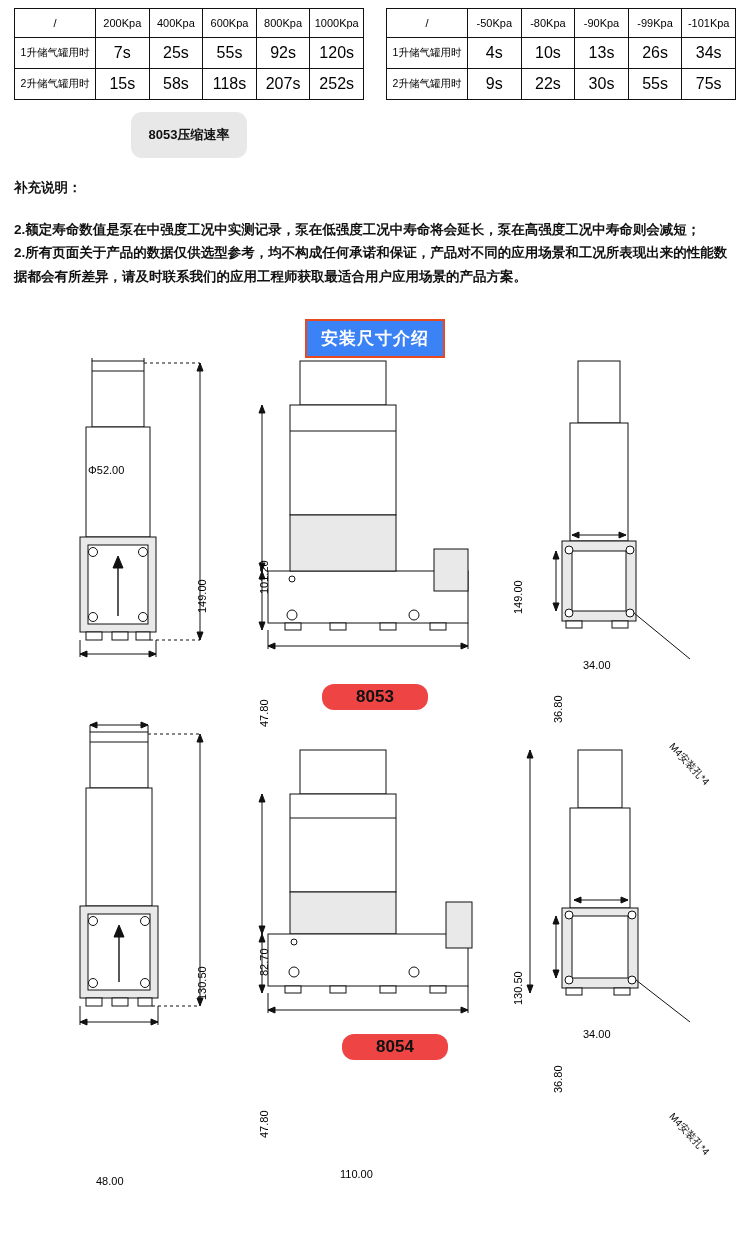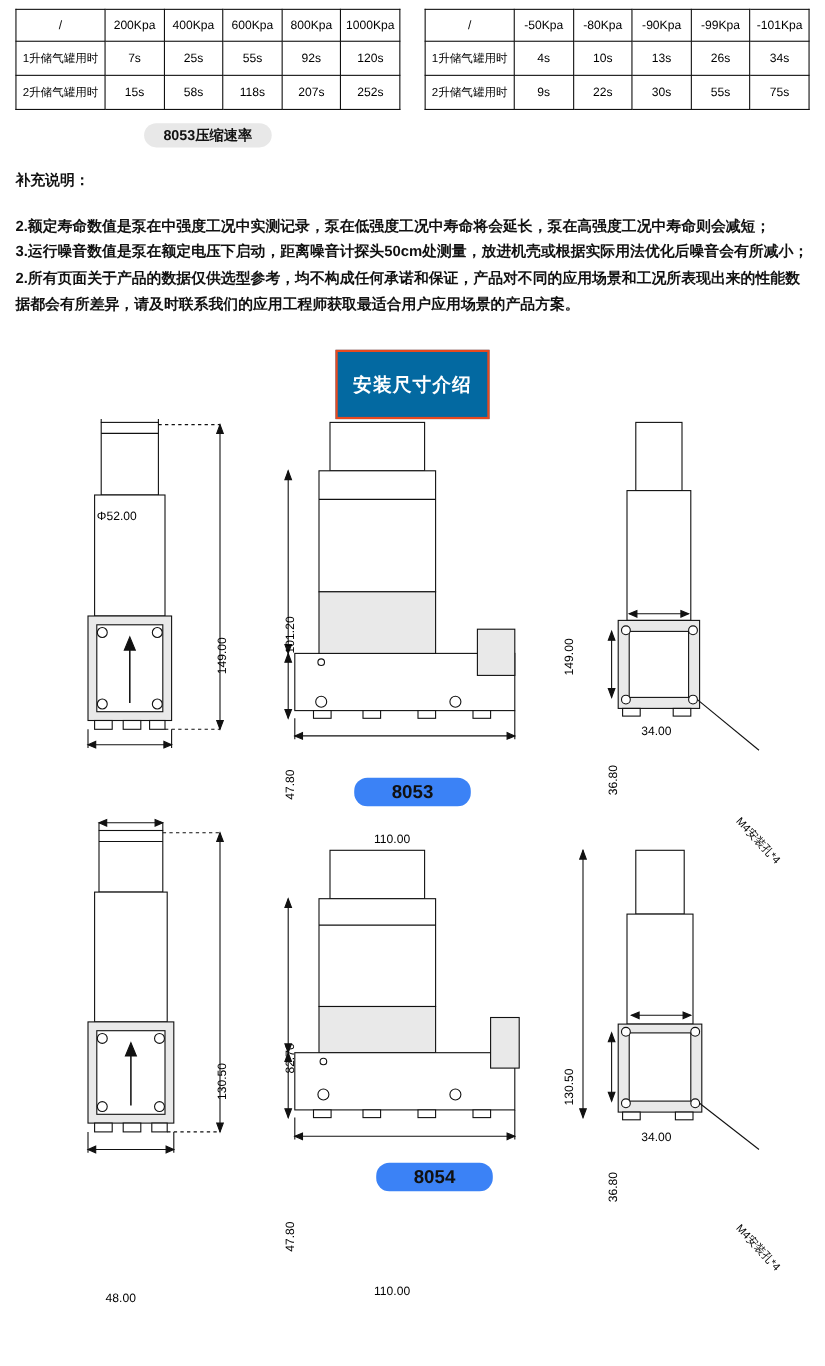--- a/index.html
+++ b/index.html
@@ -24,21 +24,21 @@
     box-sizing: border-box;
   }
   table.spec {
     border-collapse: collapse;
     table-layout: fixed;
   }
   table.spec td {
     border: 1px solid #111;
     text-align: center;
     vertical-align: middle;
-    font-size: 11px;
+    font-size: 16px;
     height: 30px;
     padding: 0 2px;
     font-family: "Liberation Sans", sans-serif;
   }
   table.spec tr:first-child td {
     height: 28px;
   }
   table.spec td.rowhead {
     font-size: 10.5px;
     width: 76px;
@@ -53,21 +53,21 @@
     justify-content: space-between;
     padding: 12px 14px 0 14px;
     box-sizing: border-box;
   }
   .pill {
     background: #e8e8e8;
     border-radius: 11px;
     font-size: 13px;
     font-weight: bold;
     color: #111;
-    padding: 2px 18px;
+    padding: 14px 18px;
     display: inline-block;
     text-align: center;
   }
   .pill-wrap {
     width: 350px;
     text-align: center;
   }
 
   
   .textblock {
@@ -92,43 +92,43 @@
   }
 
   
   .section-title-wrap {
     text-align: center;
     margin-top: 30px;
   }
   .section-title {
     display: inline-block;
     border: 2px solid #e8491f;
-    background: #0369a1;
+    background: #3b82f6;
     color: #ffffff;
     font-size: 17px;
     font-weight: bold;
-    padding: 18px 14px;
+    padding: 6px 14px;
     letter-spacing: 1px;
   }
 
   
   .drawing-block {
     position: relative;
     width: 750px;
   }
   .drawing-block svg {
     display: block;
   }
   .model-caption {
     text-align: center;
     margin-top: 2px;
   }
   .model-pill {
     display: inline-block;
-    background: #3b82f6;
+    background: #ef4444;
     border-radius: 12px;
     font-size: 17px;
     font-weight: bold;
     color: #111;
     padding: 3px 34px;
   }
   .dim-text {
     font-size: 10px;
     font-family: "Liberation Sans", sans-serif;
     fill: #111;
@@ -200,21 +200,20 @@
 
 <div class="caption-row">
   <div class="pill-wrap">
     <span class="pill">8053压缩速率</span>
   </div>
 </div>
 
 <div class="textblock">
   <p class="note-title">补充说明：</p>
   <p>2.额定寿命数值是泵在中强度工况中实测记录，泵在低强度工况中寿命将会延长，泵在高强度工况中寿命则会减短；</p>
-  <p>3.运行噪音数值是泵在额定电压下启动，距离噪音计探头50cm处测量，放进机壳或根据实际用法优化后噪音会有所减小；</p>
   <p>2.所有页面关于产品的数据仅供选型参考，均不构成任何承诺和保证，产品对不同的应用场景和工况所表现出来的性能数据都会有所差异，请及时联系我们的应用工程师获取最适合用户应用场景的产品方案。</p>
 </div>
 
 <div class="section-title-wrap">
   <span class="section-title">安装尺寸介绍</span>
 </div>
 
 <div class="drawing-block">
 <svg width="750" height="330" viewBox="0 0 750 330" xmlns="http://www.w3.org/2000/svg">
   <g stroke="#111" fill="none" stroke-width="1">

